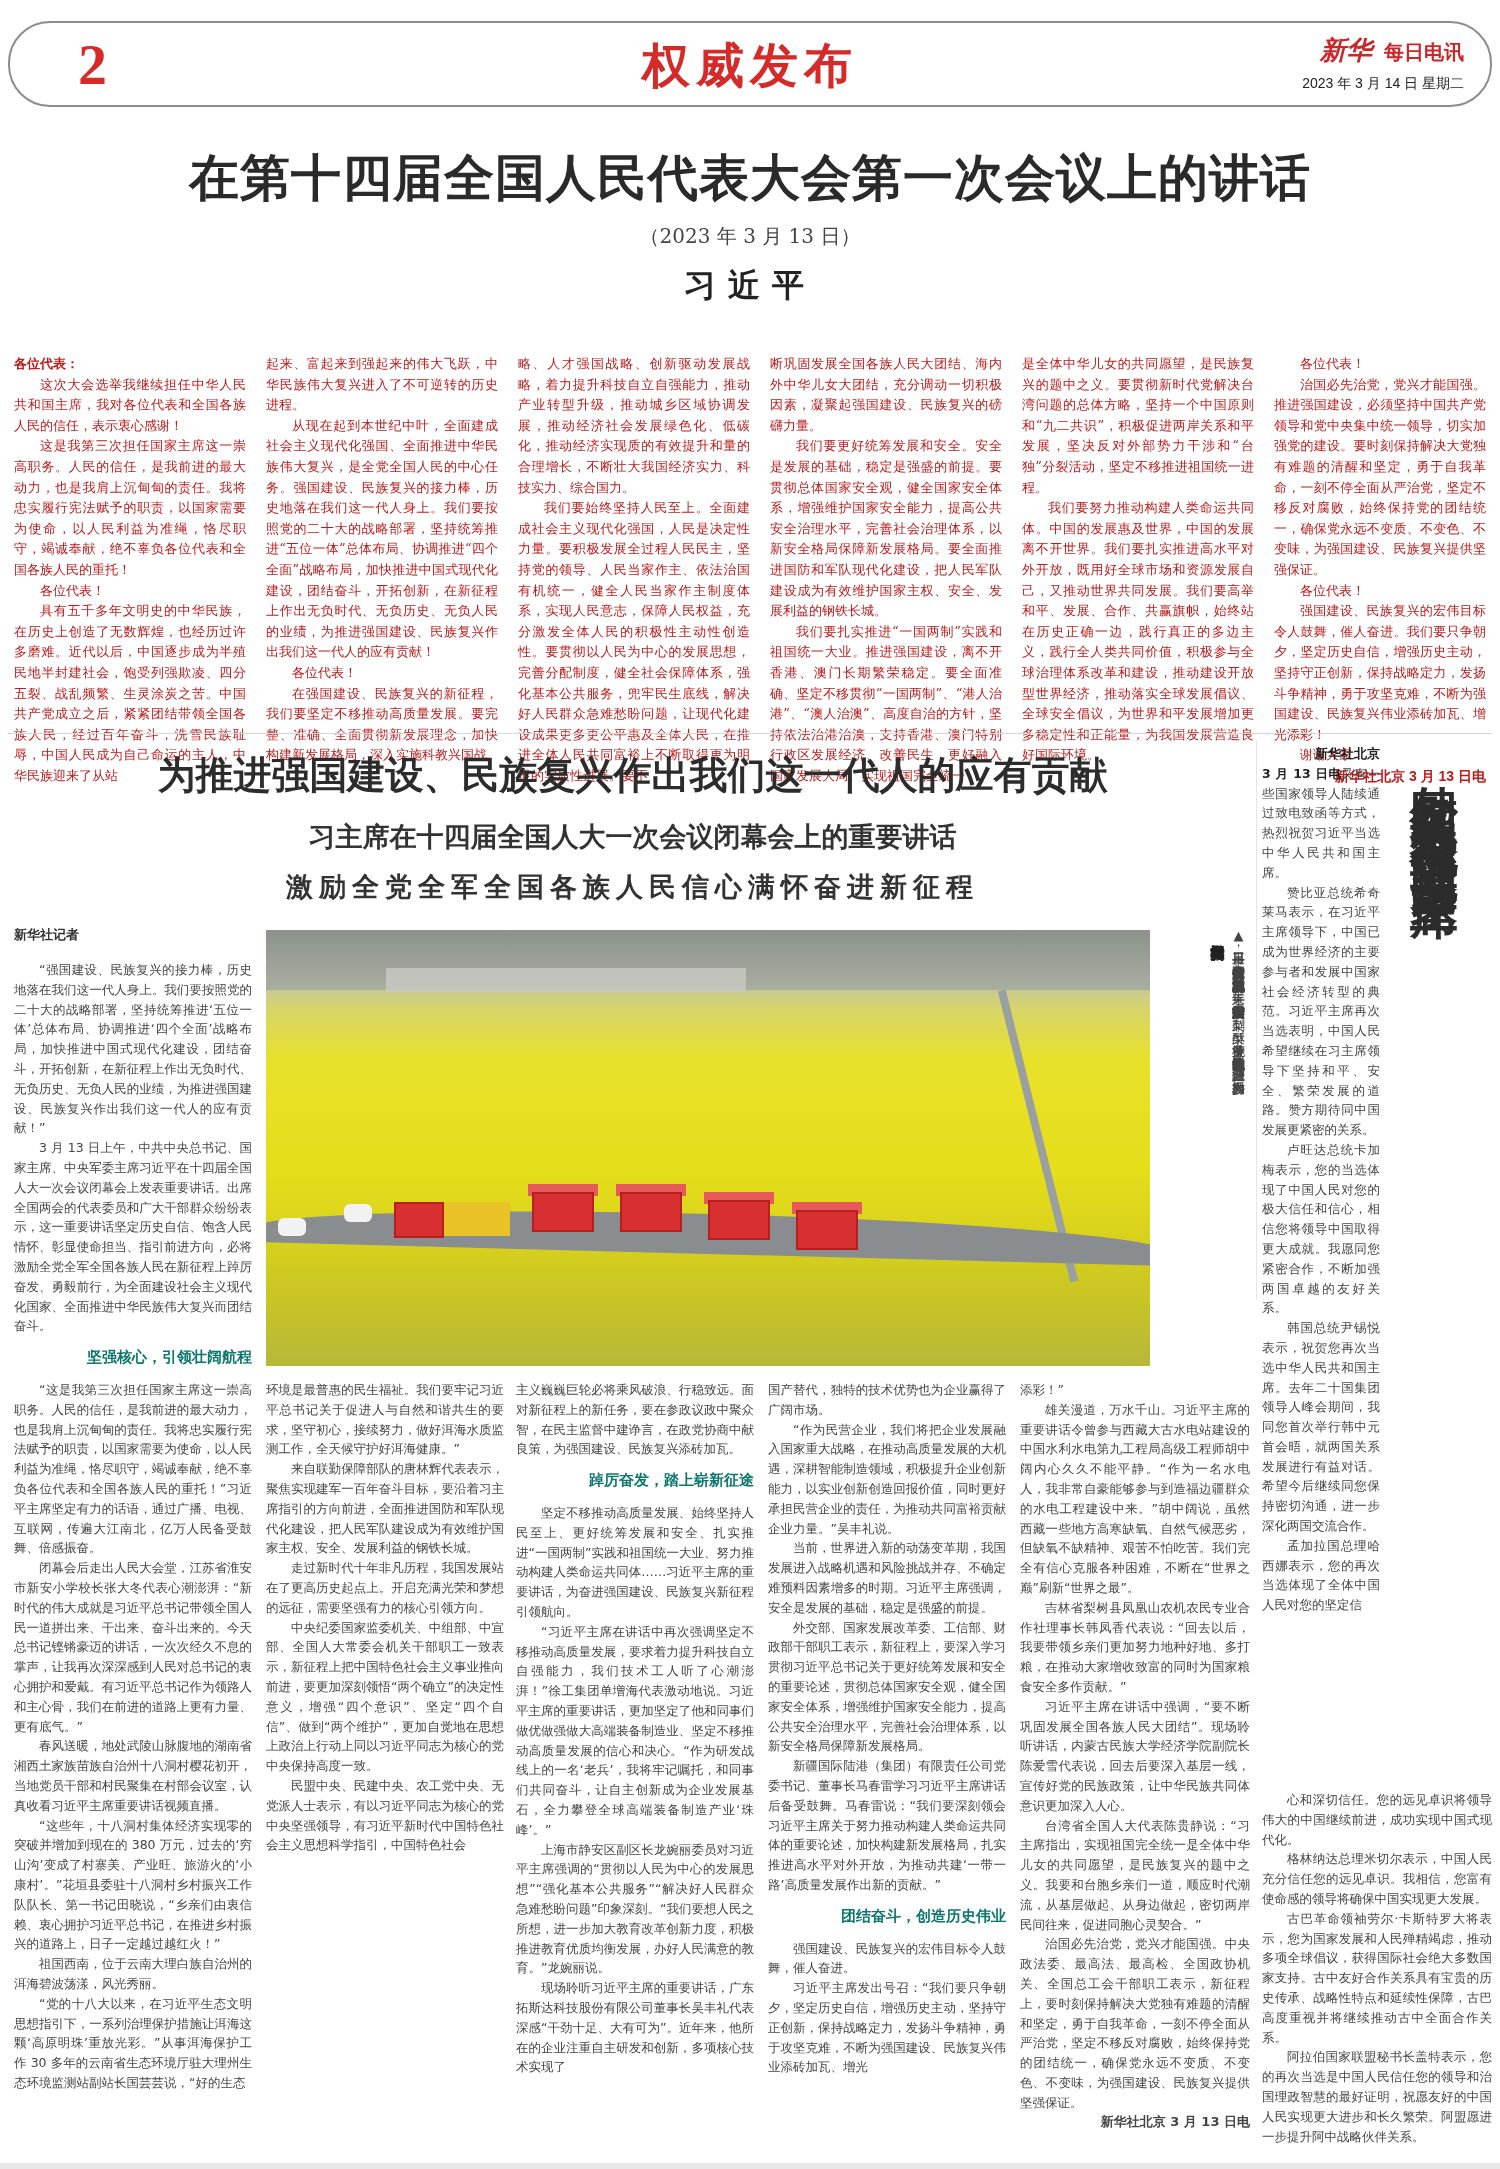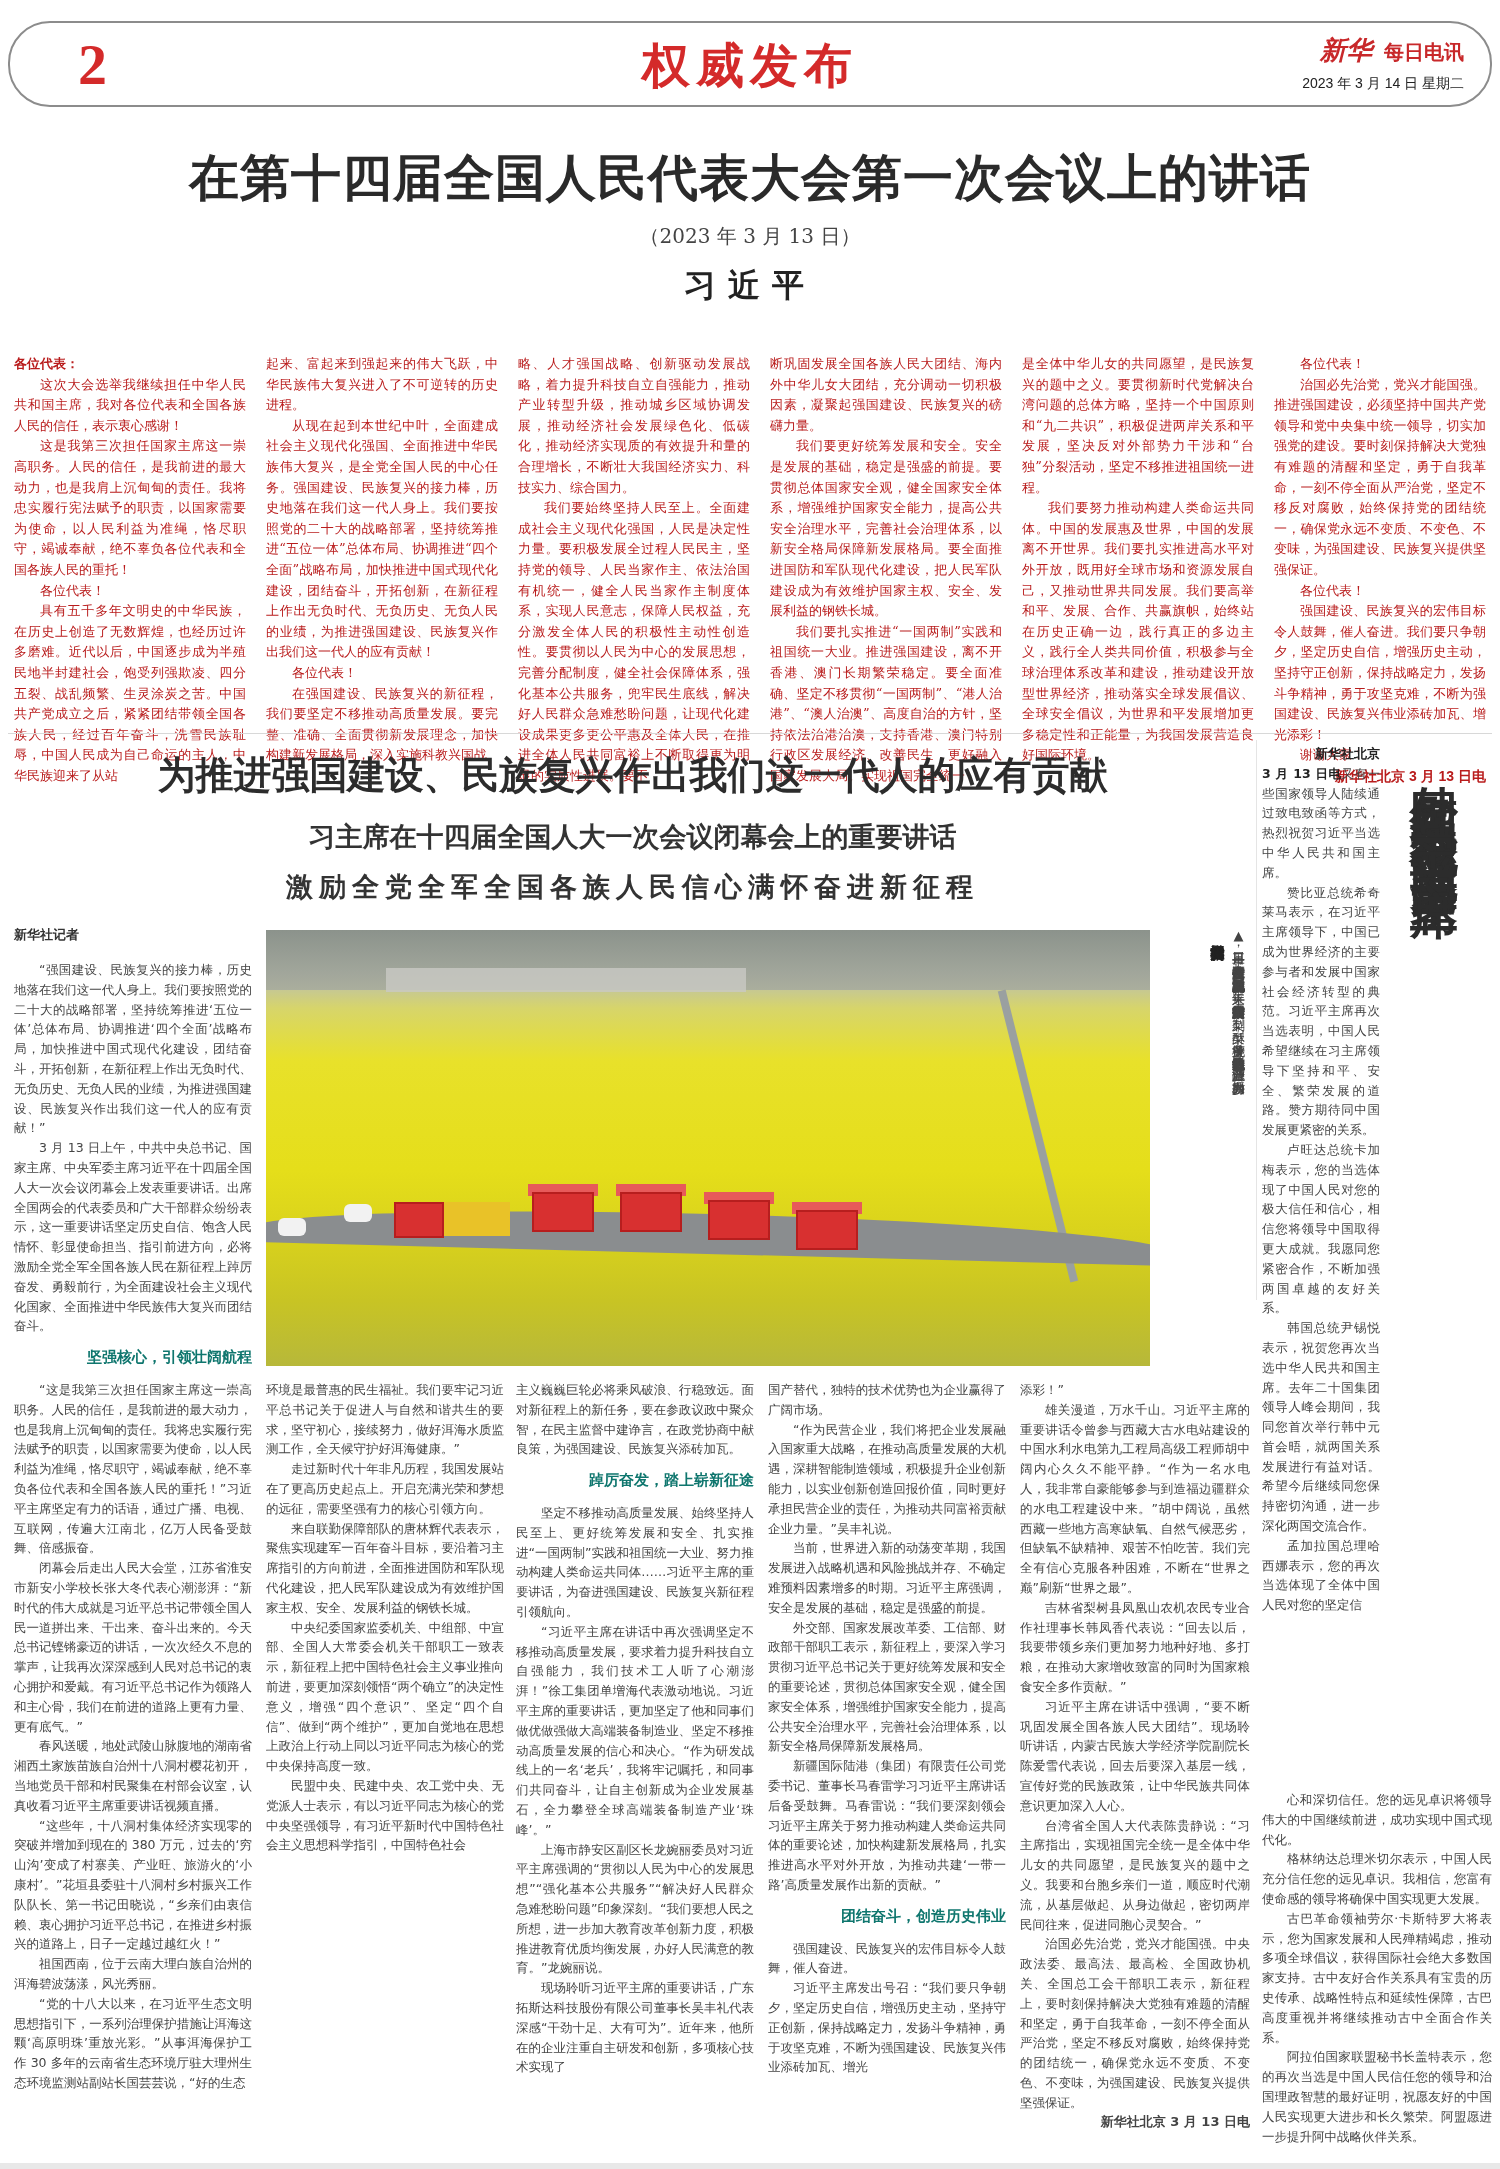--- a/index.html
+++ b/index.html
@@ -198,22 +198,22 @@
 <div class="article-col" id="ac1b" style="left:14px;top:1380px;width:238px;">
     <p>“这是我第三次担任国家主席这一崇高职务。人民的信任，是我前进的最大动力，也是我肩上沉甸甸的责任。我将忠实履行宪法赋予的职责，以国家需要为使命，以人民利益为准绳，恪尽职守，竭诚奉献，绝不辜负各位代表和全国各族人民的重托！”习近平主席坚定有力的话语，通过广播、电视、互联网，传遍大江南北，亿万人民备受鼓舞、倍感振奋。</p>
     <p>闭幕会后走出人民大会堂，江苏省淮安市新安小学校长张大冬代表心潮澎湃：“新时代的伟大成就是习近平总书记带领全国人民一道拼出来、干出来、奋斗出来的。今天总书记铿锵豪迈的讲话，一次次经久不息的掌声，让我再次深深感到人民对总书记的衷心拥护和爱戴。有习近平总书记作为领路人和主心骨，我们在前进的道路上更有力量、更有底气。”</p>
     <p>春风送暖，地处武陵山脉腹地的湖南省湘西土家族苗族自治州十八洞村樱花初开，当地党员干部和村民聚集在村部会议室，认真收看习近平主席重要讲话视频直播。</p>
     <p>“这些年，十八洞村集体经济实现零的突破并增加到现在的 380 万元，过去的‘穷山沟’变成了村寨美、产业旺、旅游火的‘小康村’。”花垣县委驻十八洞村乡村振兴工作队队长、第一书记田晓说，“乡亲们由衷信赖、衷心拥护习近平总书记，在推进乡村振兴的道路上，日子一定越过越红火！”</p>
     <p>祖国西南，位于云南大理白族自治州的洱海碧波荡漾，风光秀丽。</p>
     <p>“党的十八大以来，在习近平生态文明思想指引下，一系列治理保护措施让洱海这颗‘高原明珠’重放光彩。”从事洱海保护工作 30 多年的云南省生态环境厅驻大理州生态环境监测站副站长国芸芸说，“好的生态</p>
   </div>
 <div class="article-col" id="ac2" style="left:266px;top:1380px;width:238px;">
     <p class="noindent">环境是最普惠的民生福祉。我们要牢记习近平总书记关于促进人与自然和谐共生的要求，坚守初心，接续努力，做好洱海水质监测工作，全天候守护好洱海健康。”</p>
+    <p>来自联勤保障部队的唐林辉代表表示，聚焦实现建军一百年奋斗目标，要沿着习主席指引的方向前进，全面推进国防和军队现代化建设，把人民军队建设成为有效维护国家主权、安全、发展利益的钢铁长城。</p>
     <p>走过新时代十年非凡历程，我国发展站在了更高历史起点上。开启充满光荣和梦想的远征，需要坚强有力的核心引领方向。</p>
-    <p>来自联勤保障部队的唐林辉代表表示，聚焦实现建军一百年奋斗目标，要沿着习主席指引的方向前进，全面推进国防和军队现代化建设，把人民军队建设成为有效维护国家主权、安全、发展利益的钢铁长城。</p>
     <p>中央纪委国家监委机关、中组部、中宣部、全国人大常委会机关干部职工一致表示，新征程上把中国特色社会主义事业推向前进，要更加深刻领悟“两个确立”的决定性意义，增强“四个意识”、坚定“四个自信”、做到“两个维护”，更加自觉地在思想上政治上行动上同以习近平同志为核心的党中央保持高度一致。</p>
     <p>民盟中央、民建中央、农工党中央、无党派人士表示，有以习近平同志为核心的党中央坚强领导，有习近平新时代中国特色社会主义思想科学指引，中国特色社会</p>
   </div>
 <div class="article-col" id="ac3" style="left:516px;top:1380px;width:238px;">
     <p class="noindent">主义巍巍巨轮必将乘风破浪、行稳致远。面对新征程上的新任务，要在参政议政中聚众智，在民主监督中建诤言，在政党协商中献良策，为强国建设、民族复兴添砖加瓦。</p>
     <p class="subhead">踔厉奋发，踏上崭新征途</p>
     <p>坚定不移推动高质量发展、始终坚持人民至上、更好统筹发展和安全、扎实推进“一国两制”实践和祖国统一大业、努力推动构建人类命运共同体……习近平主席的重要讲话，为奋进强国建设、民族复兴新征程引领航向。</p>
     <p>“习近平主席在讲话中再次强调坚定不移推动高质量发展，要求着力提升科技自立自强能力，我们技术工人听了心潮澎湃！”徐工集团单増海代表激动地说。习近平主席的重要讲话，更加坚定了他和同事们做优做强做大高端装备制造业、坚定不移推动高质量发展的信心和决心。“作为研发战线上的一名‘老兵’，我将牢记嘱托，和同事们共同奋斗，让自主创新成为企业发展基石，全力攀登全球高端装备制造产业‘珠峰’。”</p>
     <p>上海市静安区副区长龙婉丽委员对习近平主席强调的“贯彻以人民为中心的发展思想”“强化基本公共服务”“解决好人民群众急难愁盼问题”印象深刻。“我们要想人民之所想，进一步加大教育改革创新力度，积极推进教育优质均衡发展，办好人民满意的教育。”龙婉丽说。</p>
     <p>现场聆听习近平主席的重要讲话，广东拓斯达科技股份有限公司董事长吴丰礼代表深感“干劲十足、大有可为”。近年来，他所在的企业注重自主研发和创新，多项核心技术实现了</p>

